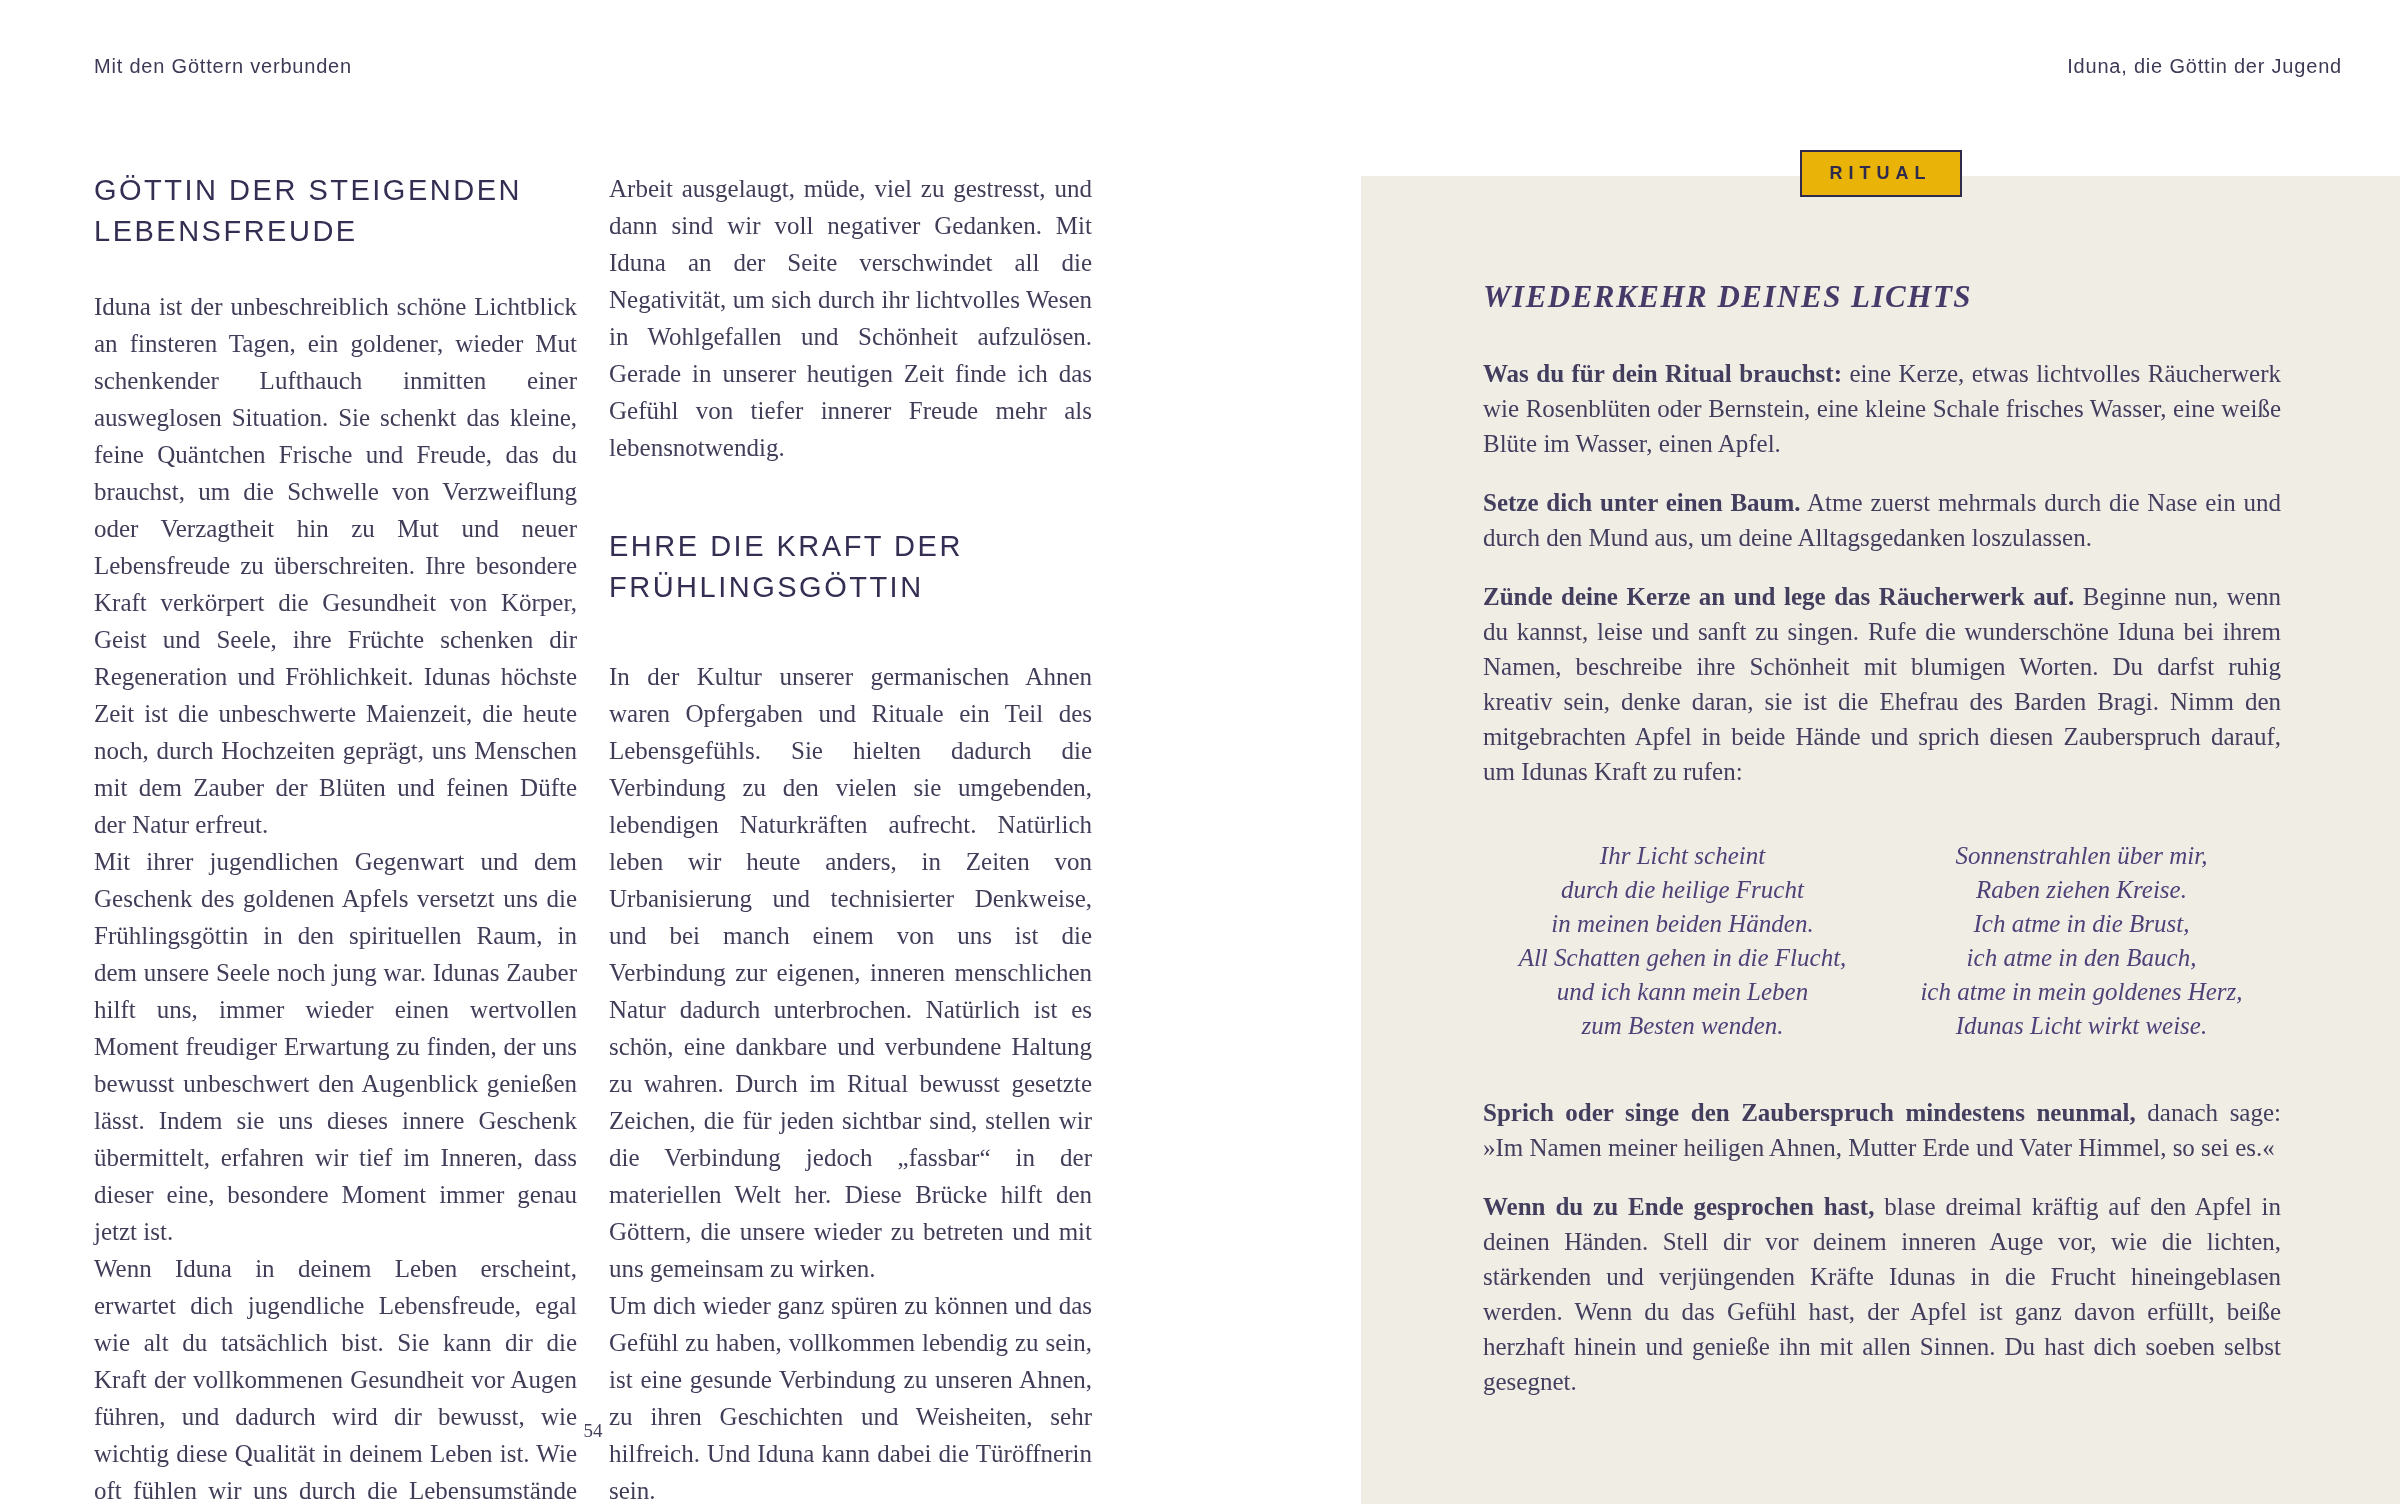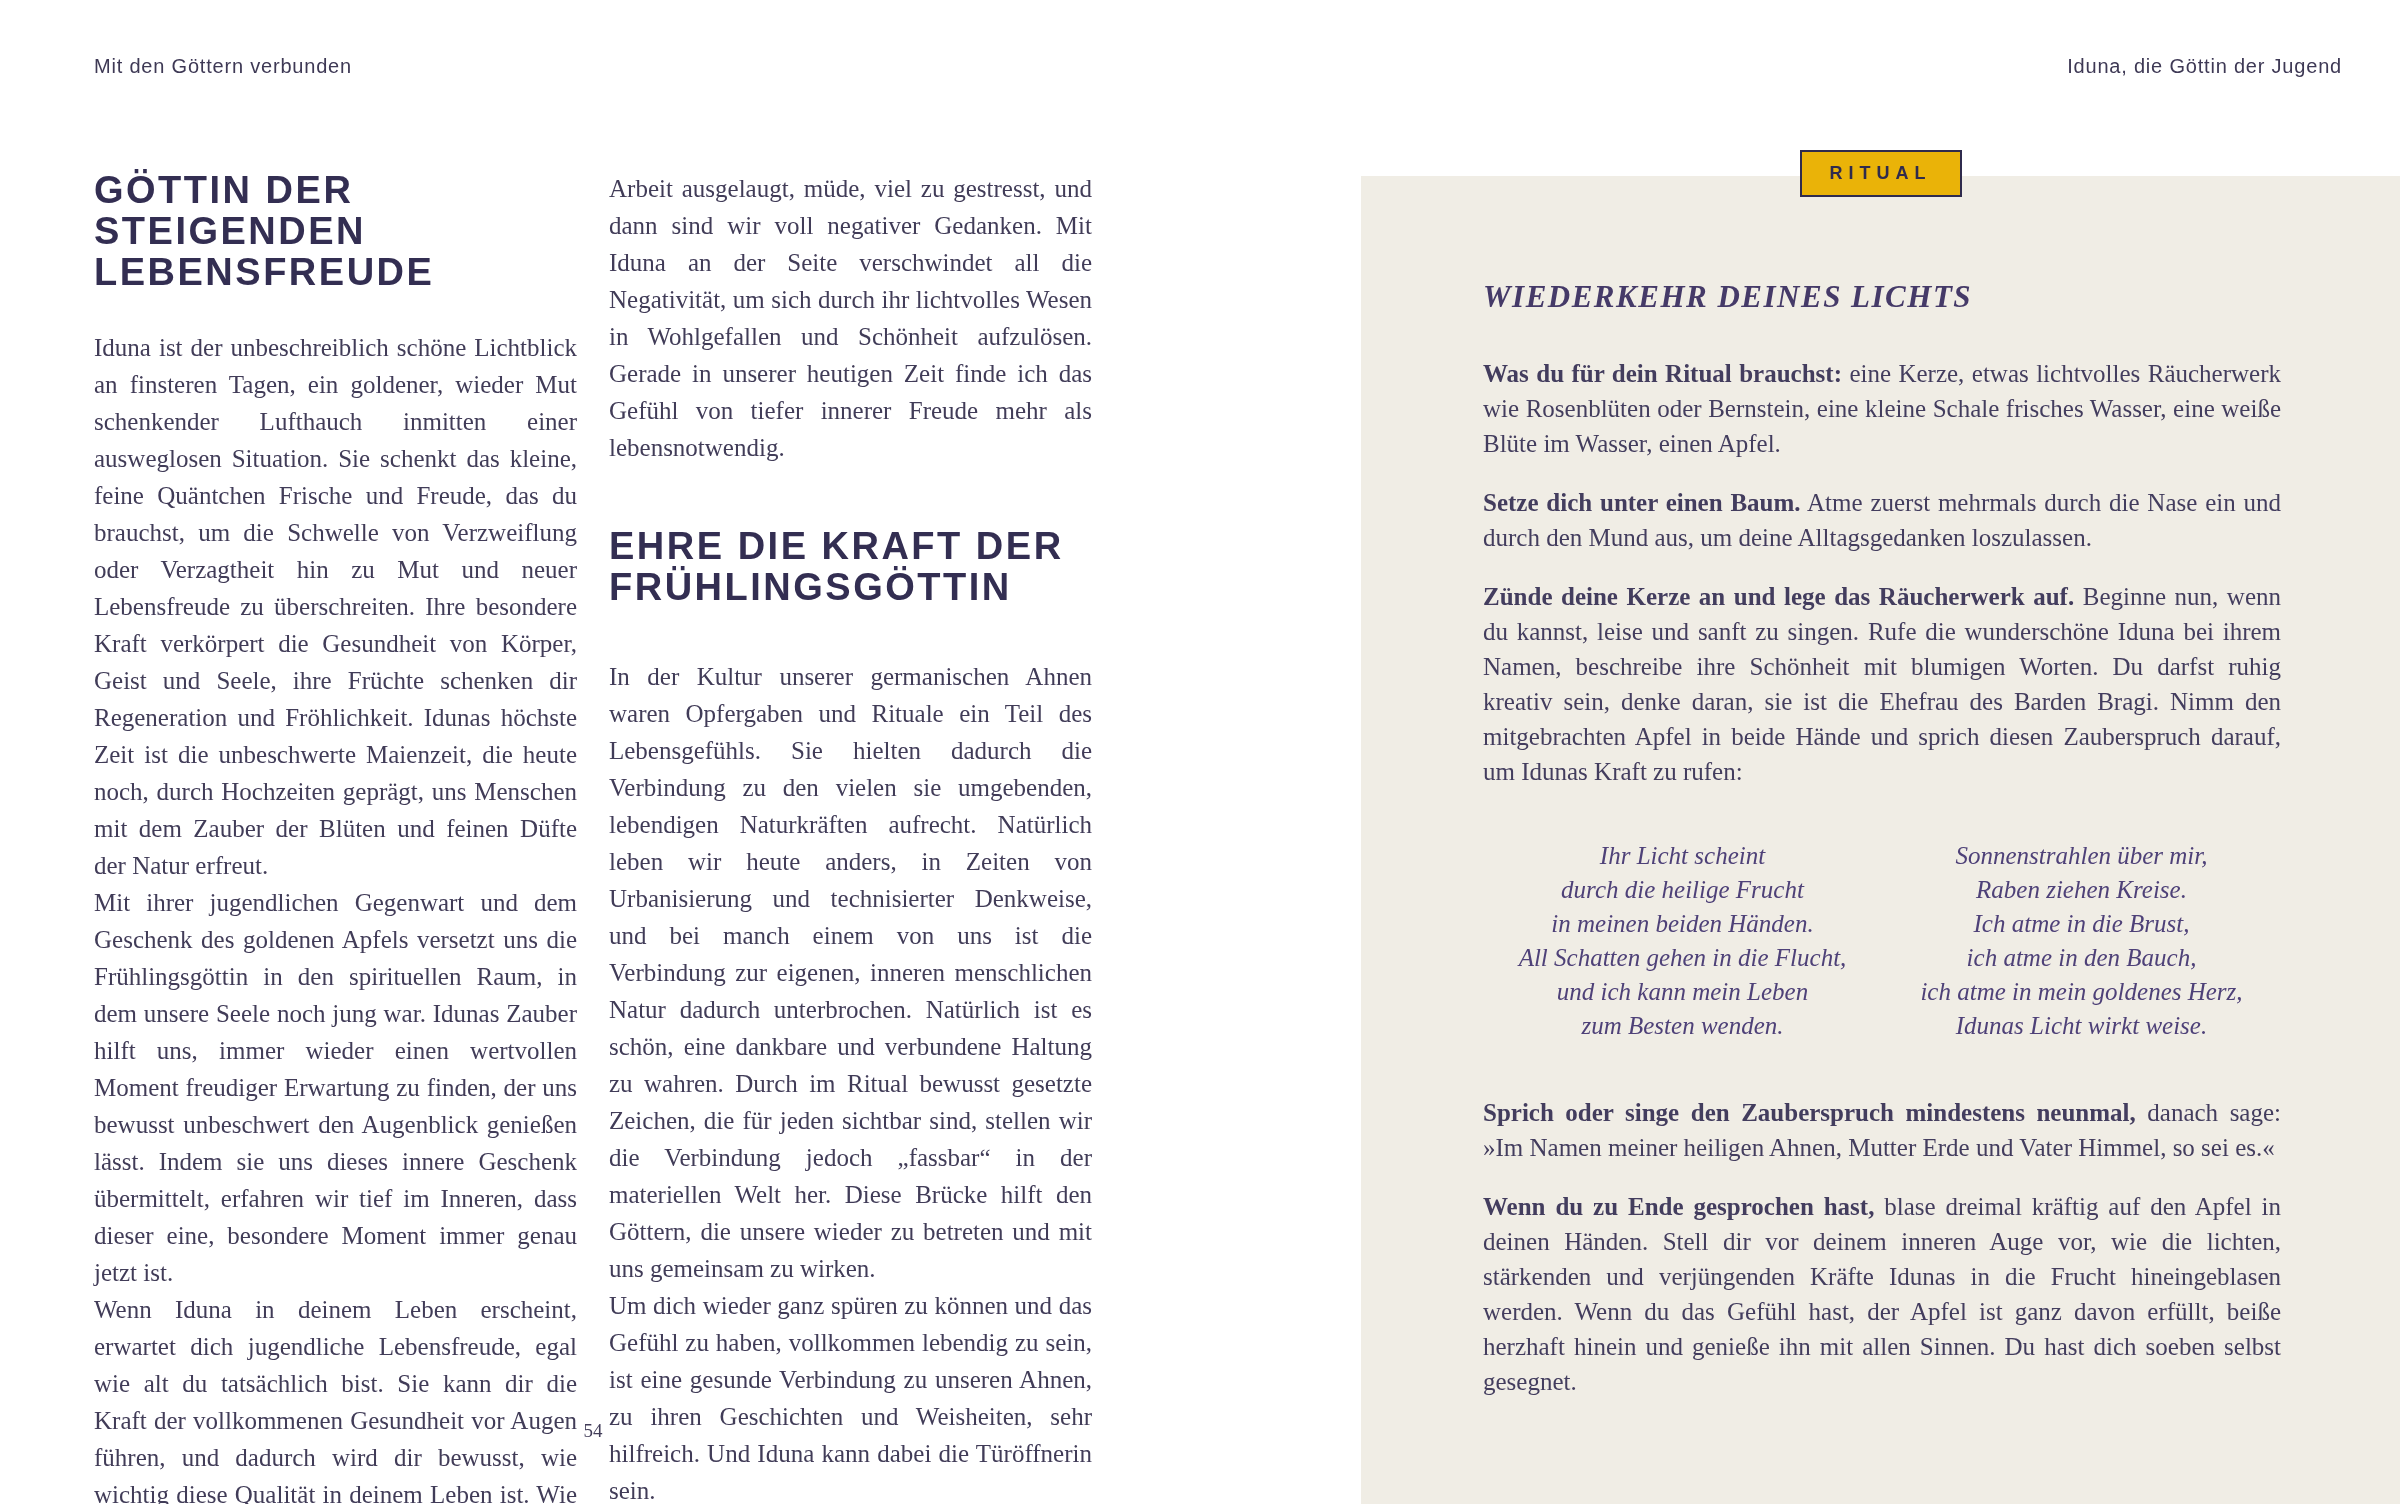--- a/index.html
+++ b/index.html
@@ -21,22 +21,22 @@
     position:absolute; left:94px; top:170px; width:998px;
     display:flex; gap:32px;
   }
   .col {
     width:483px; font-size:25px; line-height:37px;
     text-align:justify; hyphens:auto;
   }
   .col p { margin:0; }
   h2.section {
     font-family:"Liberation Sans", sans-serif;
-    font-size:38px; line-height:41px; letter-spacing:2.5px;
-    font-weight:700; color:#332e52; text-align:left;
+    font-size:29px; line-height:41px; letter-spacing:2.5px;
+    font-weight:400; color:#332e52; text-align:left;
     margin:0 0 36px 0; hyphens:none;
   }
   .col2 h2.section { margin-top:60px; margin-bottom:50px; }
 
   .page-number {
     position:absolute; left:94px; width:998px; top:1420px;
     text-align:center; font-size:19px; color:#413c58;
   }
 
   .ritual-panel {

